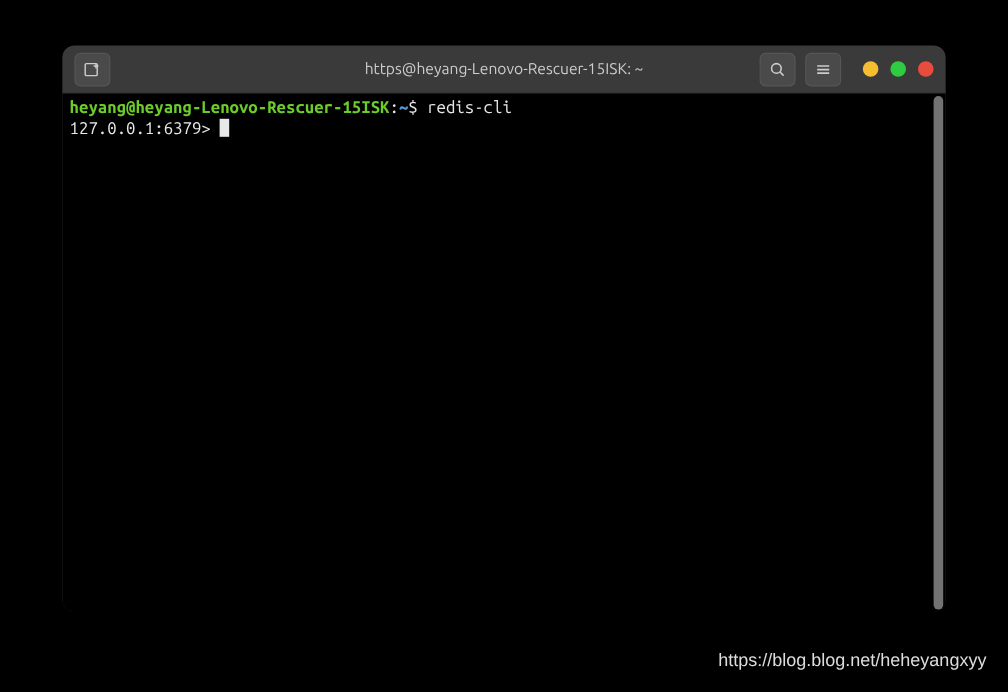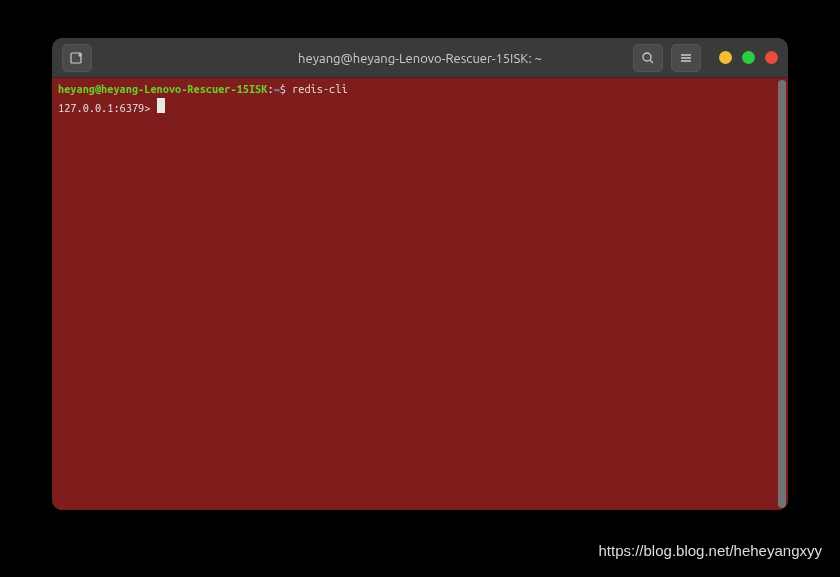--- a/index.html
+++ b/index.html
@@ -84,24 +84,24 @@
     .dot {
       width: 13px;
       height: 13px;
       border-radius: 50%;
     }
     .dot-yellow { background: #f5bd30; }
     .dot-green { background: #2ecc40; }
     .dot-red { background: #e74c3c; }
     .terminal-body {
       flex: 1;
-      background: #7f1d1d;
+      background: #000000;
       padding: 2px 6px;
       position: relative;
-      font-size: 11px;
+      font-size: 14px;
       line-height: 18px;
       color: #e8e8e8;
       font-family: "Ubuntu Mono", "DejaVu Sans Mono", monospace;
       white-space: pre;
       overflow: hidden;
     }
     .scrollbar {
       position: absolute;
       right: 2px;
       top: 2px;
@@ -154,21 +154,21 @@
   <div class="titlebar">
     <div class="tb-left">
       <div class="tb-btn">
         <svg viewBox="0 0 16 16">
           <rect x="2" y="3" width="10" height="10" fill="none" stroke="#ccc" stroke-width="1.2" rx="1"></rect>
           <line x1="9" y1="5" x2="13" y2="5" stroke="#ccc" stroke-width="1.2"></line>
           <line x1="11" y1="3" x2="11" y2="7" stroke="#ccc" stroke-width="1.2"></line>
         </svg>
       </div>
     </div>
-    <div class="tb-title">heyang@heyang-Lenovo-Rescuer-15ISK: ~</div>
+    <div class="tb-title">https@heyang-Lenovo-Rescuer-15ISK: ~</div>
     <div class="tb-right">
       <div class="tb-btn">
         <svg viewBox="0 0 16 16">
           <circle cx="7" cy="7" r="4" fill="none" stroke="#ccc" stroke-width="1.3"></circle>
           <line x1="10" y1="10" x2="13" y2="13" stroke="#ccc" stroke-width="1.3"></line>
         </svg>
       </div>
       <div class="tb-btn">
         <svg viewBox="0 0 16 16">
           <line x1="3" y1="5" x2="13" y2="5" stroke="#ccc" stroke-width="1.4"></line>

